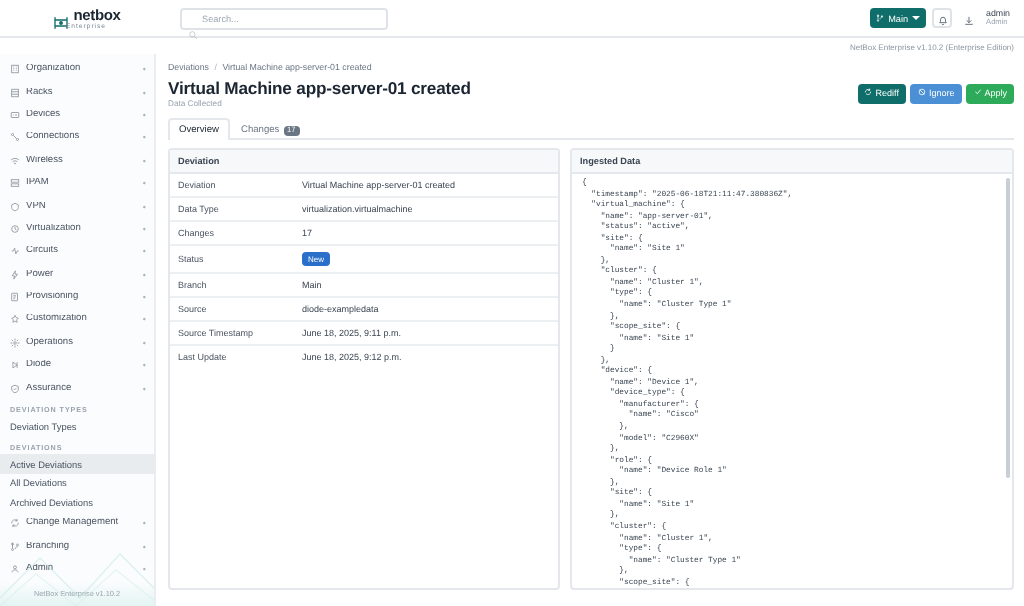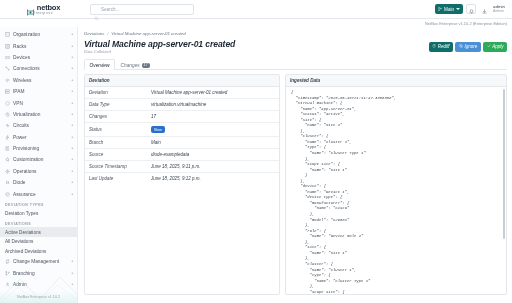--- a/index.html
+++ b/index.html
@@ -96,21 +96,21 @@
   }
   .nav-sub.active { background: #e9ecef; }
   .sb-footer {
     height: 12px; display: flex; align-items: center; justify-content: center;
     font-size: 3.7px; color: #9aa5b1;
     background: linear-gradient(180deg, rgba(214,240,236,0) 0%, rgba(207,238,233,0.55) 100%);
   }
   .sb-deco { position: absolute; bottom: 0; left: 0; right: 0; height: 34px; pointer-events: none; opacity: .5; }
 
   
-  .main { flex: 1 1 auto; min-width: 0; padding: 4px 5px 0 6px; overflow: hidden; font-style: italic; }
+  .main { flex: 1 1 auto; min-width: 0; padding: 4px 5px 0 6px; overflow: hidden; }
   .breadcrumb { font-size: 4.4px; color: #6b7684; margin-bottom: 2.5px; }
   .breadcrumb .sep { color: #aab3bd; padding: 0 1.5px; }
   .title-row { display: flex; align-items: flex-start; }
   .page-title { font-size: 8.6px; font-weight: bold; color: #1c2632; letter-spacing: -0.1px; }
   .page-sub { font-size: 4.1px; color: #98a2ae; margin-top: 0.5px; }
   .actions { margin-left: auto; display: flex; gap: 2.5px; padding-top: 3px; }
   .btn { display: flex; align-items: center; gap: 1.5px; height: 10px; border-radius: 2px; font-size: 4.5px; padding: 0 3.5px; color: #fff; }
   .btn svg { width: 4px; height: 4px; }
 
   .tabs { display: flex; align-items: flex-end; gap: 0; border-bottom: 1px solid #e4e7ec; margin-top: 4px; }

